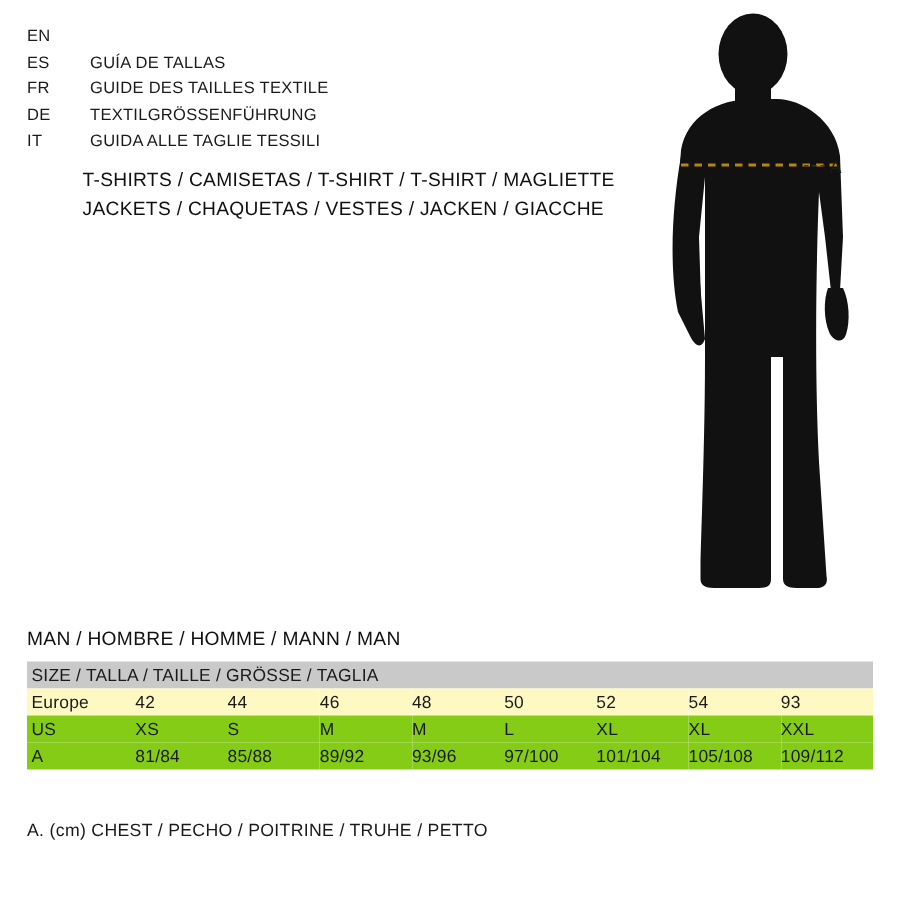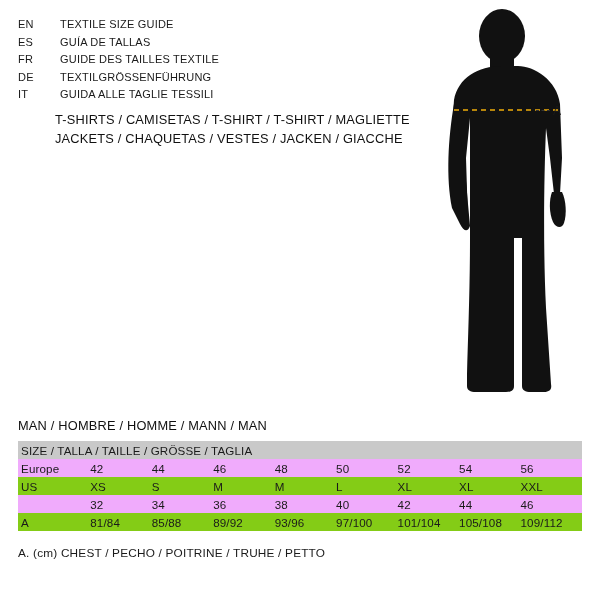--- a/index.html
+++ b/index.html
@@ -113,21 +113,21 @@
     letter-spacing: 0.15px;
   }
   .size-table tr.header-row {
     background: #c9c9c9;
     margin-left: 13px;
   }
   .size-table tr.shade {
     background: #84cc16;
   }
   .size-table tr.plain {
-    background: #f0abfc;
+    background: #fef9c3;
   }
   .col-label {
     width: 88px;
     padding-left: 3px !important;
   }
   .cell {
     width: 66px;
     text-align: left;
   }
   .cell-inner {
@@ -146,21 +146,20 @@
   }
 </style>
 </head>
 <body>
 
 <div class="page">
 
   <div class="lang-block">
     <div class="lang-row">
       <span class="lang-code">EN</span>
-      <span class="lang-text">TEXTILE SIZE GUIDE</span>
     </div>
     <div class="lang-row">
       <span class="lang-code">ES</span>
       <span class="lang-text">GUÍA DE TALLAS</span>
     </div>
     <div class="lang-row">
       <span class="lang-code">FR</span>
       <span class="lang-text">GUIDE DES TAILLES TEXTILE</span>
     </div>
     <div class="lang-row">
@@ -235,46 +234,35 @@
 
       <tr class="plain">
         <td class="col-label">Europe</td>
         <td class="cell"><span class="cell-inner">42</span></td>
         <td class="cell"><span class="cell-inner">44</span></td>
         <td class="cell"><span class="cell-inner">46</span></td>
         <td class="cell"><span class="cell-inner">48</span></td>
         <td class="cell"><span class="cell-inner">50</span></td>
         <td class="cell"><span class="cell-inner">52</span></td>
         <td class="cell"><span class="cell-inner">54</span></td>
-        <td class="cell"><span class="cell-inner">56</span></td>
+        <td class="cell"><span class="cell-inner">93</span></td>
       </tr>
 
       <tr class="shade">
         <td class="col-label">US</td>
         <td class="cell"><span class="cell-inner">XS</span></td>
         <td class="cell"><span class="cell-inner">S</span></td>
         <td class="cell"><span class="cell-inner">M</span></td>
         <td class="cell"><span class="cell-inner">M</span></td>
         <td class="cell"><span class="cell-inner">L</span></td>
         <td class="cell"><span class="cell-inner">XL</span></td>
         <td class="cell"><span class="cell-inner">XL</span></td>
         <td class="cell"><span class="cell-inner">XXL</span></td>
       </tr>
 
-      <tr class="plain">
-        <td class="col-label"></td>
-        <td class="cell"><span class="cell-inner">32</span></td>
-        <td class="cell"><span class="cell-inner">34</span></td>
-        <td class="cell"><span class="cell-inner">36</span></td>
-        <td class="cell"><span class="cell-inner">38</span></td>
-        <td class="cell"><span class="cell-inner">40</span></td>
-        <td class="cell"><span class="cell-inner">42</span></td>
-        <td class="cell"><span class="cell-inner">44</span></td>
-        <td class="cell"><span class="cell-inner">46</span></td>
-      </tr>
 
       <tr class="shade">
         <td class="col-label">A</td>
         <td class="cell"><span class="cell-inner">81/84</span></td>
         <td class="cell"><span class="cell-inner">85/88</span></td>
         <td class="cell"><span class="cell-inner">89/92</span></td>
         <td class="cell"><span class="cell-inner">93/96</span></td>
         <td class="cell"><span class="cell-inner">97/100</span></td>
         <td class="cell"><span class="cell-inner">101/104</span></td>
         <td class="cell"><span class="cell-inner">105/108</span></td>

